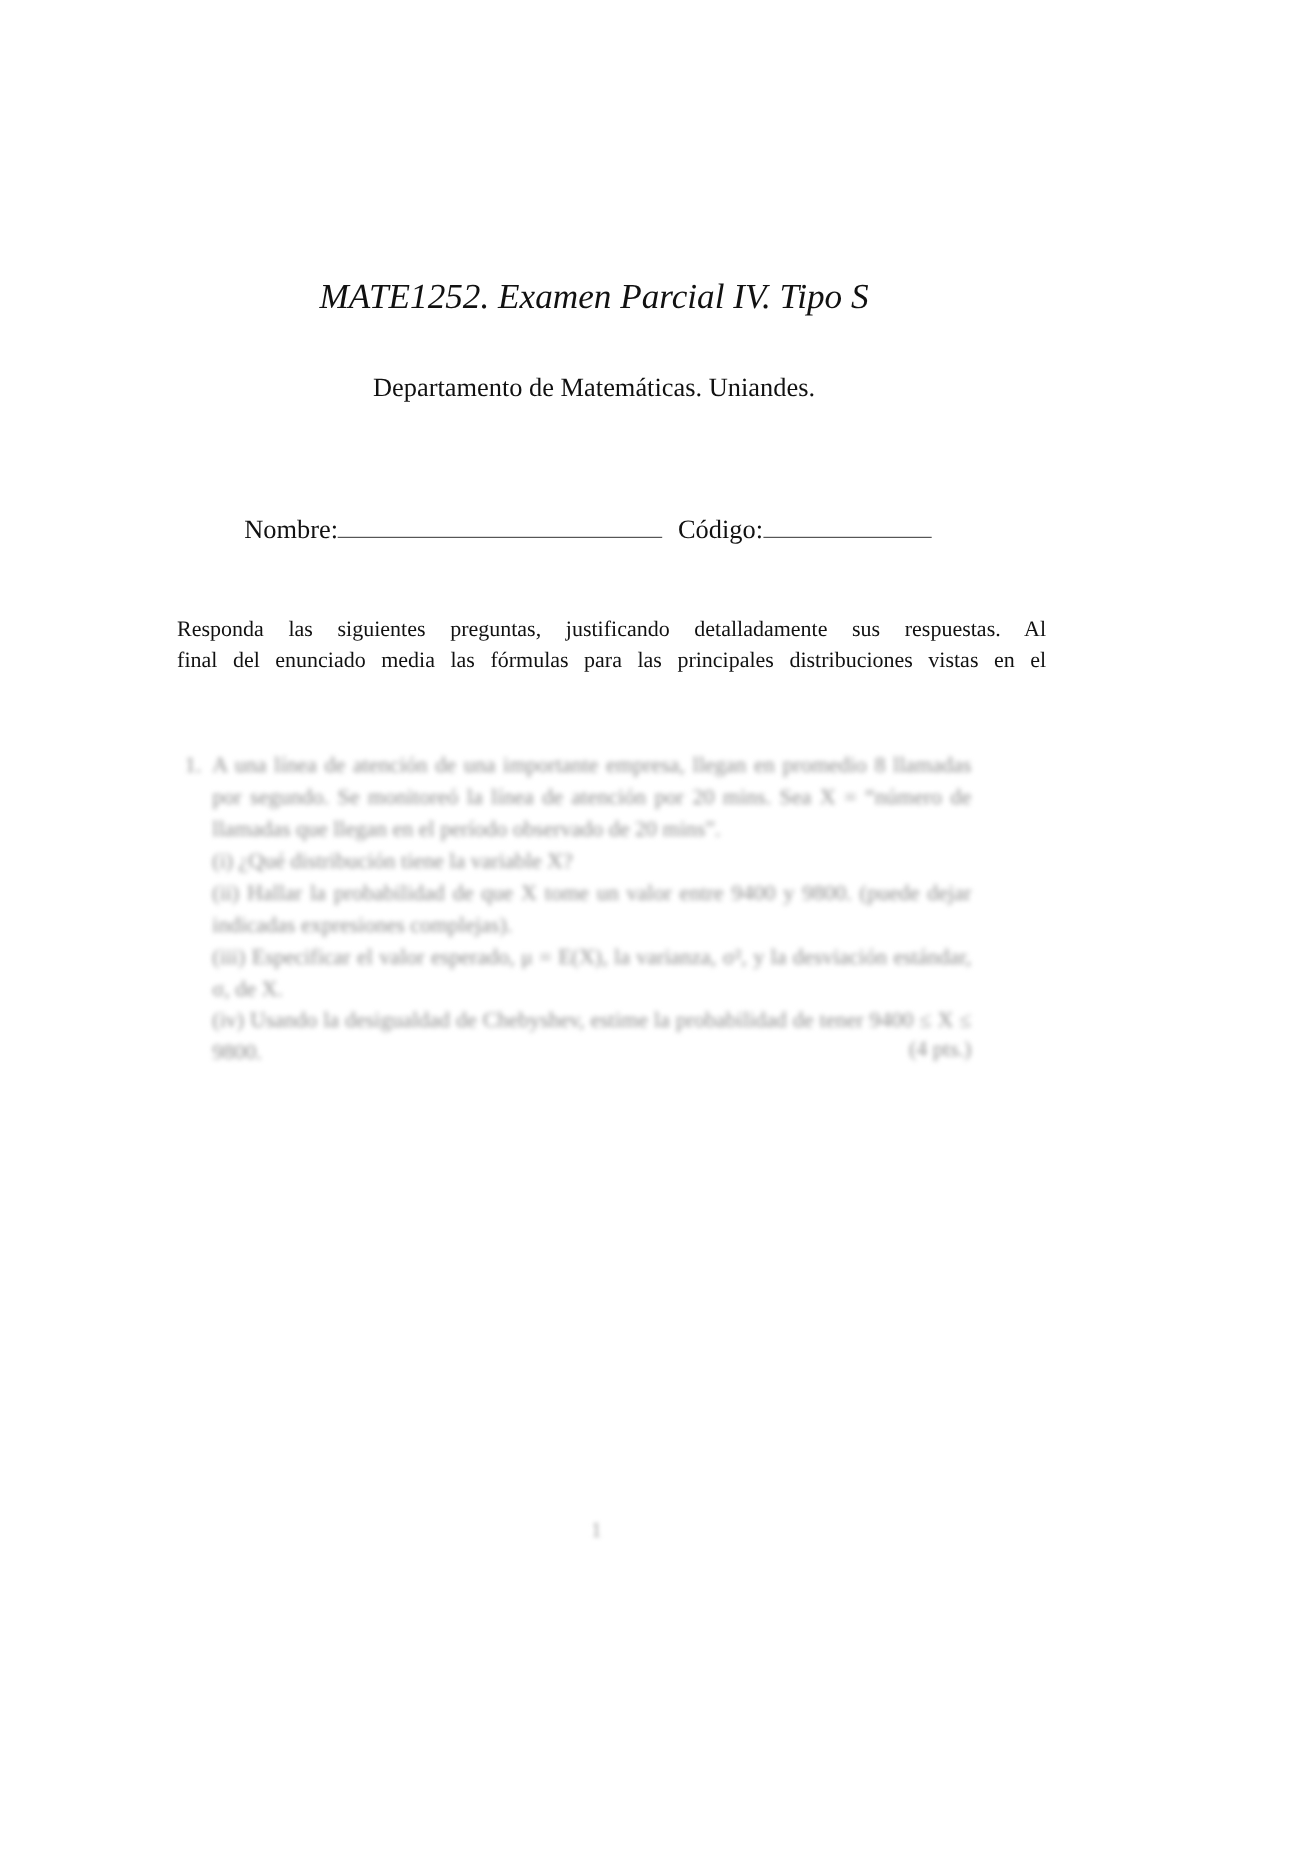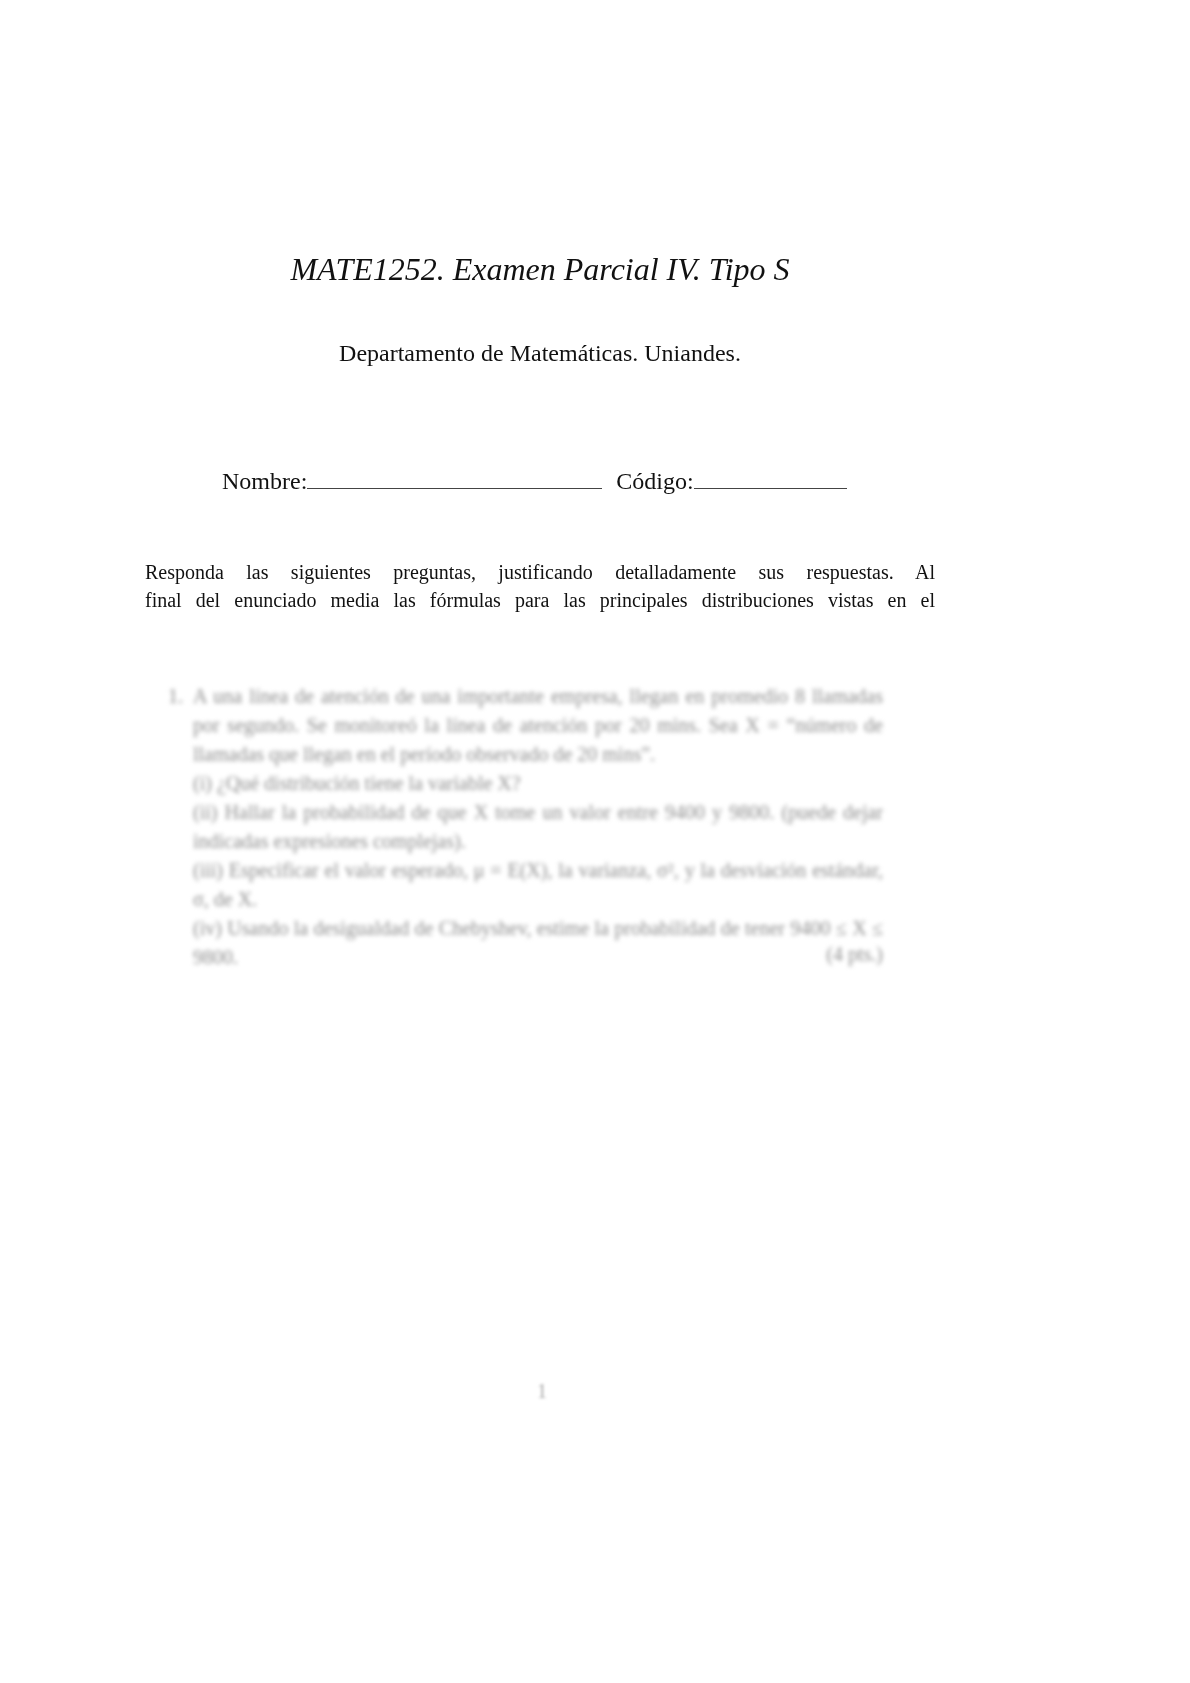--- a/index.html
+++ b/index.html
@@ -21,21 +21,21 @@
   }
   .uline{display:inline-block;border-bottom:1.5px solid #444;height:24px;vertical-align:baseline;}
   .uline-name{width:295px;}
   .uline-code{width:153px;margin-right:0;}
   .gap{display:inline-block;width:14px;}
   .instructions{
     position:absolute;left:145px;top:558px;width:790px;
     font-size:20px;line-height:28px;
   }
   .instr-line{width:790px;}
-  .just{text-align:justify;text-align-last:justify;}
+  .just{text-align:justify;text-align-last:justify;margin-left:16px;}
   .question{
     position:absolute;left:168px;top:682px;width:715px;
     font-size:20px;line-height:29px;
     color:#8f8f8f;
     filter:blur(2.3px);
   }
   .qnum{position:absolute;left:0;top:0;}
   .qbody{margin-left:25px;width:690px;}
   .qbody p{margin:0;text-align:justify;}
   .points{position:absolute;right:0;bottom:3px;}

